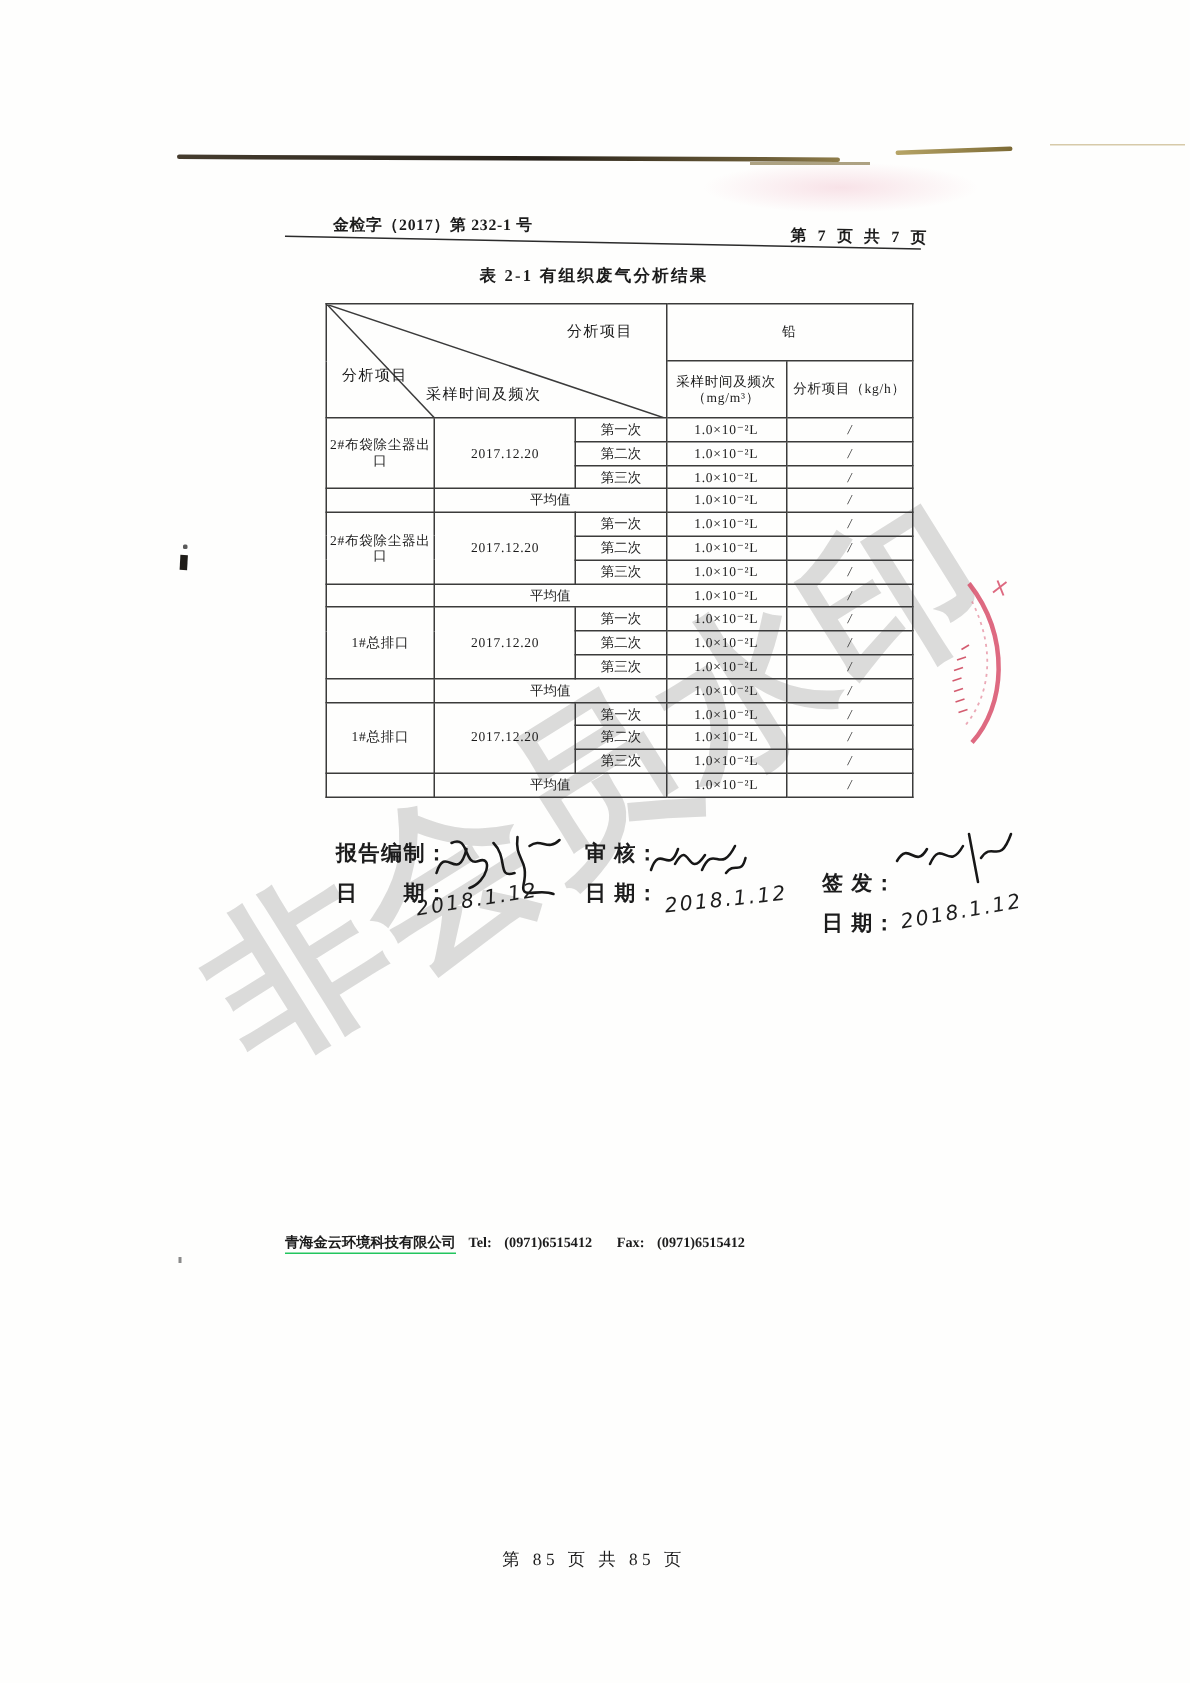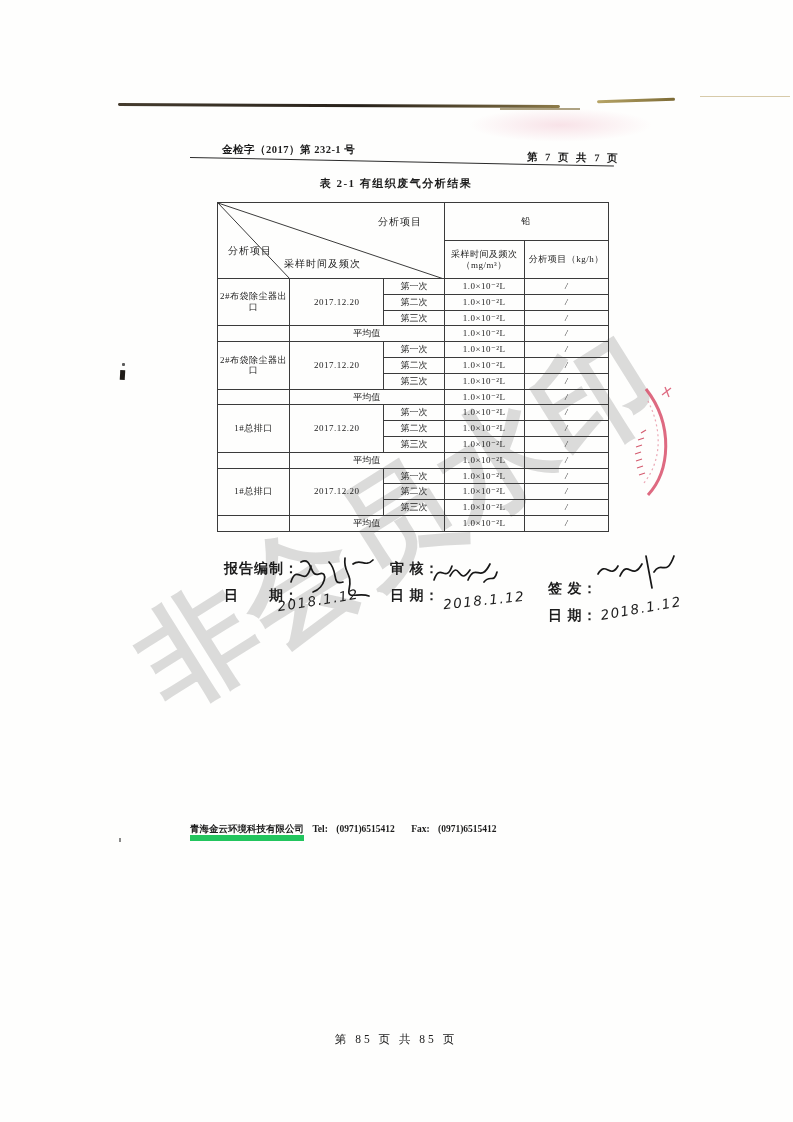--- a/index.html
+++ b/index.html
@@ -49,21 +49,21 @@
   
   .sig-block{position:absolute;font-size:14px;font-weight:700;letter-spacing:1px;white-space:nowrap;}
   .sig-line2{margin-top:9px;}
   .sig-svg{position:absolute;}
   .hand-date{position:absolute;font-family:"DejaVu Sans",sans-serif;font-style:italic;
     font-size:13.5px;color:#1d1d1d;letter-spacing:1.5px;white-space:nowrap;}
   
   .seal{position:absolute;left:618px;top:383px;}
   
   .footer{position:absolute;left:190px;top:822px;font-size:9.5px;font-weight:700;line-height:1.65;}
-  .company{border-bottom:6px solid #22c55e;padding-bottom:1px;}
+  .company{border-bottom:1px solid #22c55e;padding-bottom:1px;}
   .footer .gap{display:inline-block;width:14px;}
   .footer .sgap{display:inline-block;width:6px;}
   .bottom-page{position:absolute;left:396px;top:1032px;transform:translateX(-50%);
     font-size:11.5px;letter-spacing:3px;white-space:nowrap;}
 </style>
 </head>
 <body>
 
 <div class="page">
 

